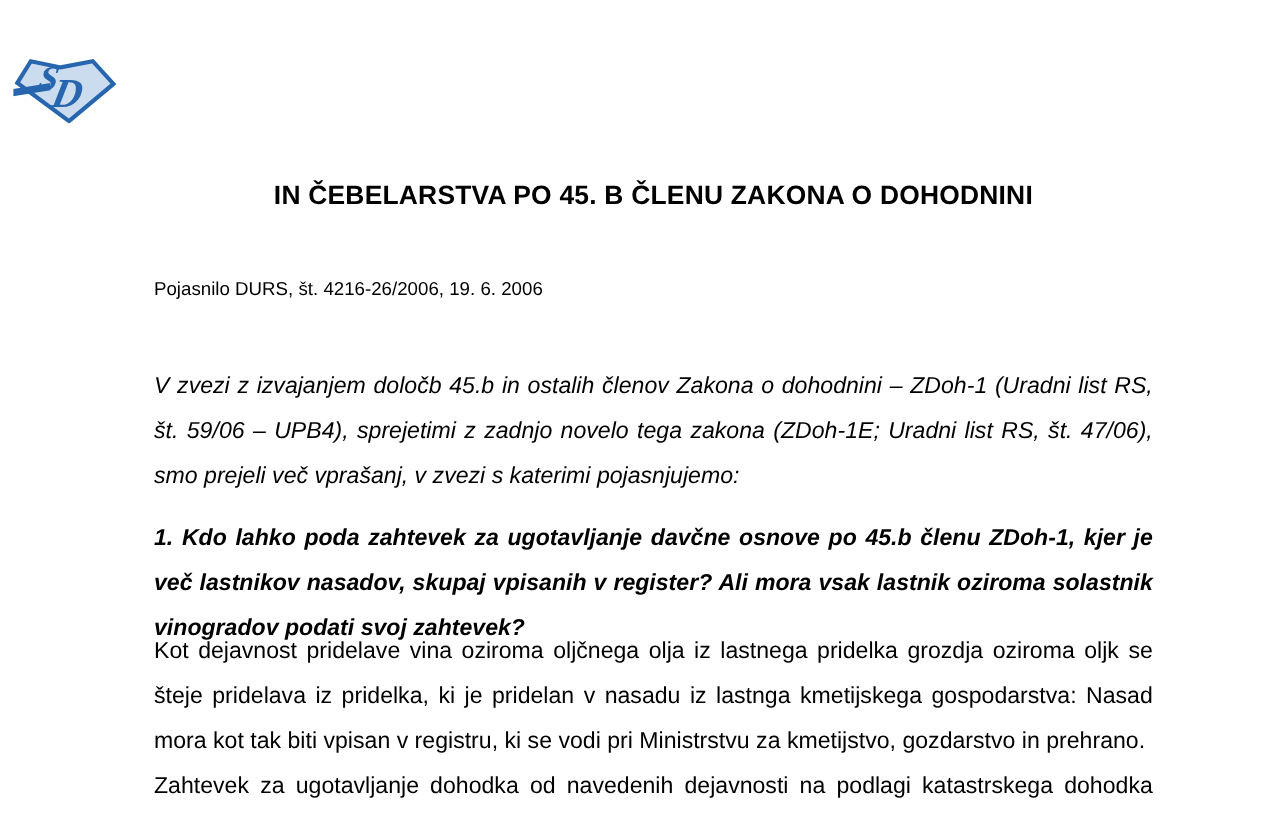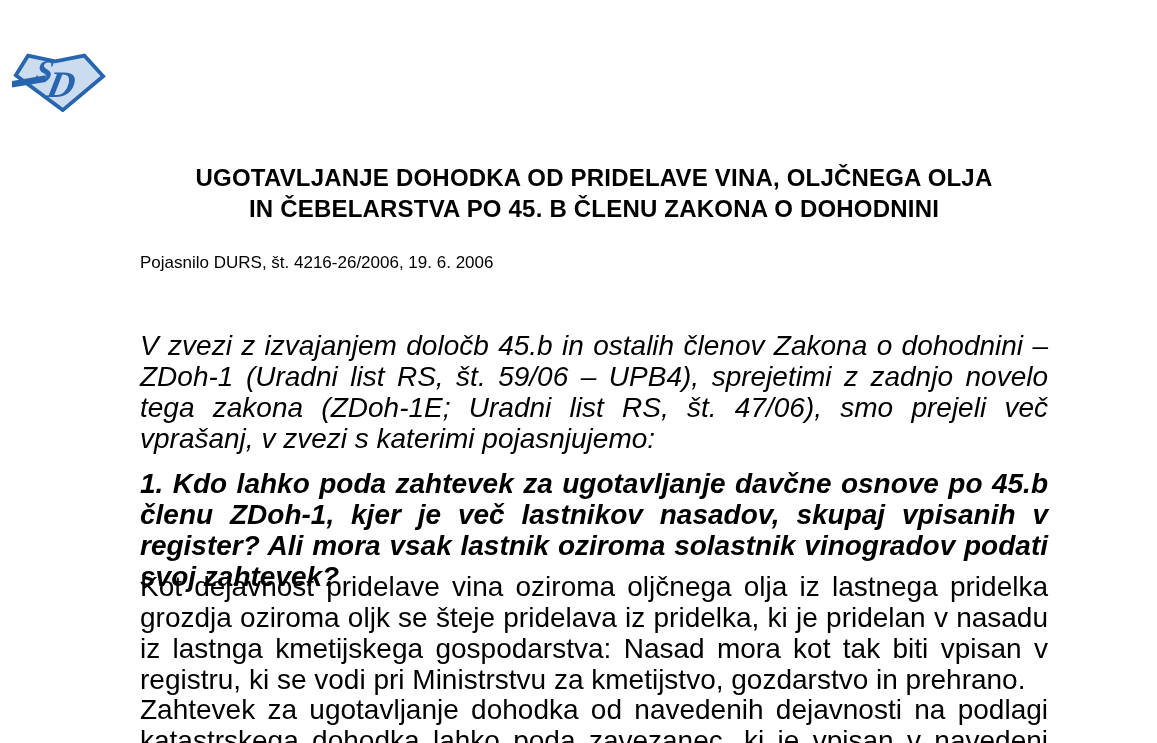--- a/index.html
+++ b/index.html
@@ -44,22 +44,22 @@
     left: 140px;
     top: 248px;
     width: 908px;
     font-size: 17px;
     line-height: 29px;
   }
   .para {
     position: absolute;
     left: 140px;
     width: 908px;
-    font-size: 28px;
-    line-height: 31px;
+    font-size: 21px;
+    line-height: 41px;
     text-align: justify;
   }
   .para.intro {
     top: 330px;
     font-style: italic;
   }
   .para.question {
     top: 440px;
     font-style: italic;
     font-weight: bold;
@@ -81,21 +81,20 @@
       <polygon points="0,33 36,27 36,34 0,40" fill="#2766AE"></polygon>
 
       <g transform="skewX(-12)" fill="#2766AE" font-family="Liberation Serif, DejaVu Serif, serif" font-weight="bold" font-style="italic">
         <text x="30" y="34" font-size="34">S</text>
         <text x="46" y="50" font-size="40">D</text>
       </g>
     </svg>
   </div>
 
   <div class="doc-title">
-    <div>UGOTAVLJANJE DOHODKA OD PRIDELAVE VINA, OLJČNEGA OLJA</div>
     <div>IN ČEBELARSTVA PO 45. B ČLENU ZAKONA O DOHODNINI</div>
   </div>
 
   <div class="reference">Pojasnilo DURS, št. 4216-26/2006, 19. 6. 2006</div>
 
   <div class="para intro">V zvezi z izvajanjem določb 45.b in ostalih členov Zakona o dohodnini – ZDoh-1 (Uradni list RS, št. 59/06 – UPB4), sprejetimi z zadnjo novelo tega zakona (ZDoh-1E; Uradni list RS, št. 47/06), smo prejeli več vprašanj, v zvezi s katerimi pojasnjujemo:</div>
 
   <div class="para question">1. Kdo lahko poda zahtevek za ugotavljanje davčne osnove po 45.b členu ZDoh-1, kjer je več lastnikov nasadov, skupaj vpisanih v register? Ali mora vsak lastnik oziroma solastnik vinogradov podati svoj zahtevek?</div>
 
   <div class="para answer-1">Kot dejavnost pridelave vina oziroma oljčnega olja iz lastnega pridelka grozdja oziroma oljk se šteje pridelava iz pridelka, ki je pridelan v nasadu iz lastnga kmetijskega gospodarstva: Nasad mora kot tak biti vpisan v registru, ki se vodi pri Ministrstvu za kmetijstvo, gozdarstvo in prehrano.</div>

